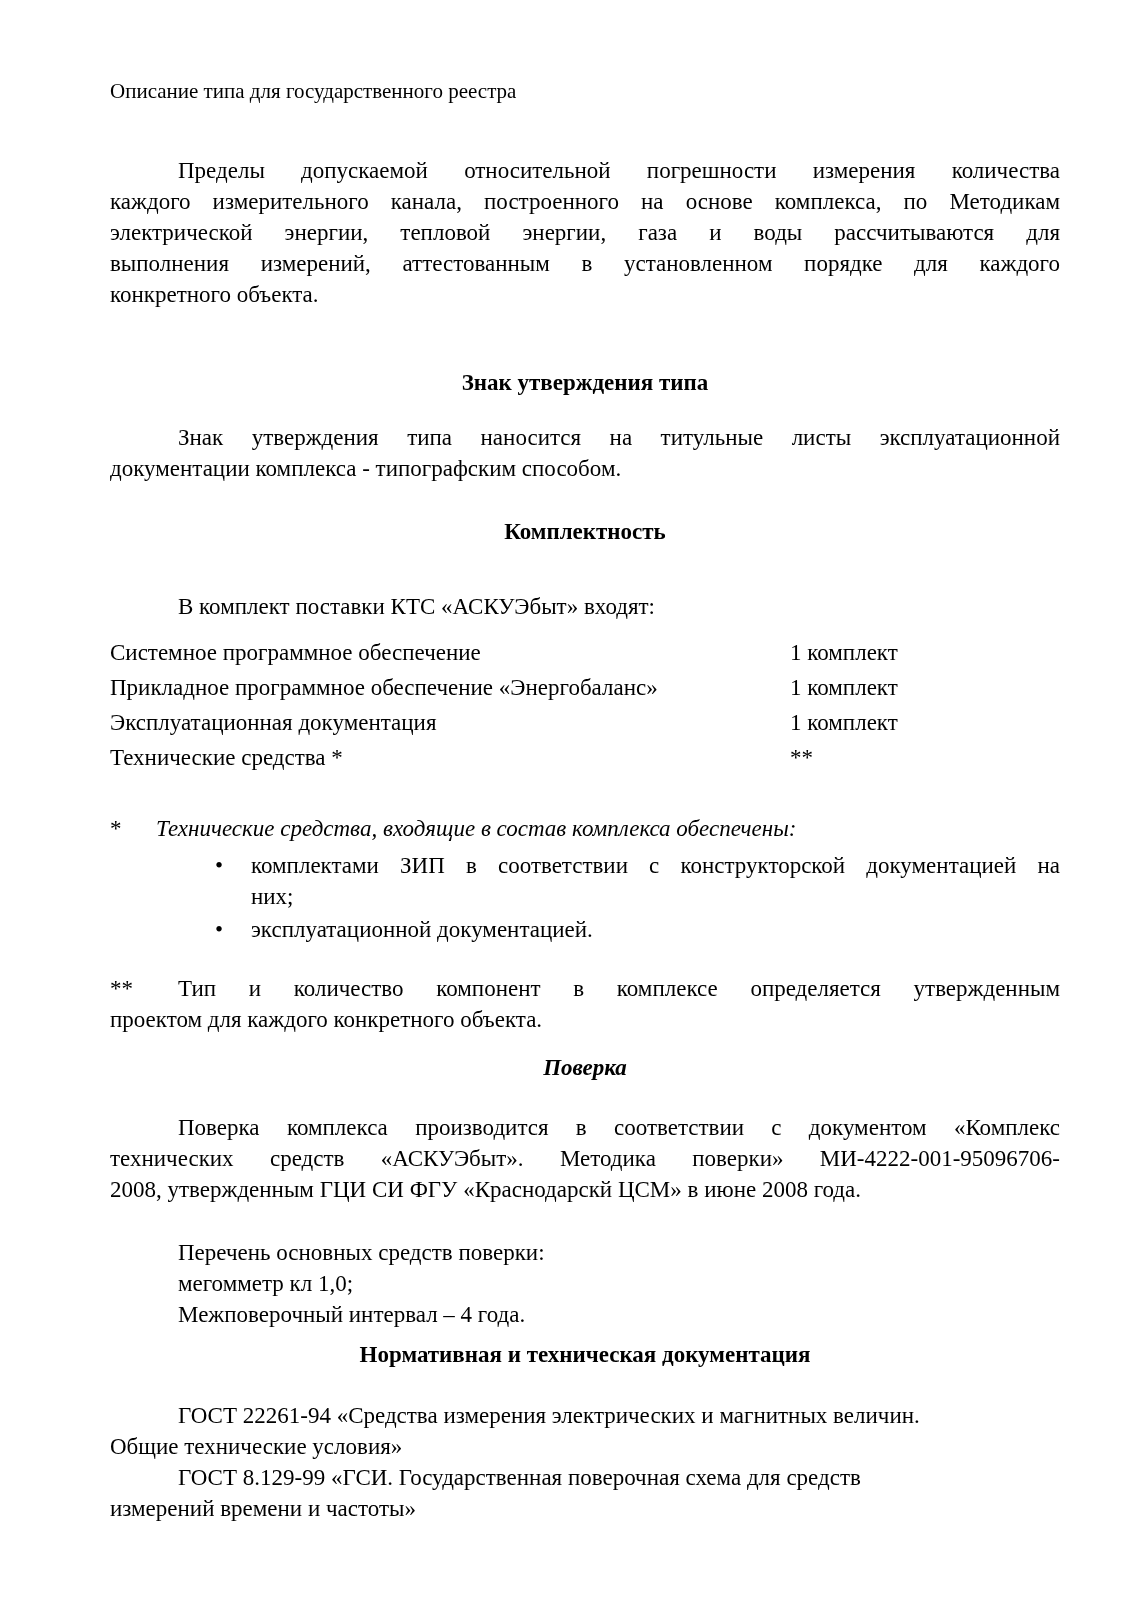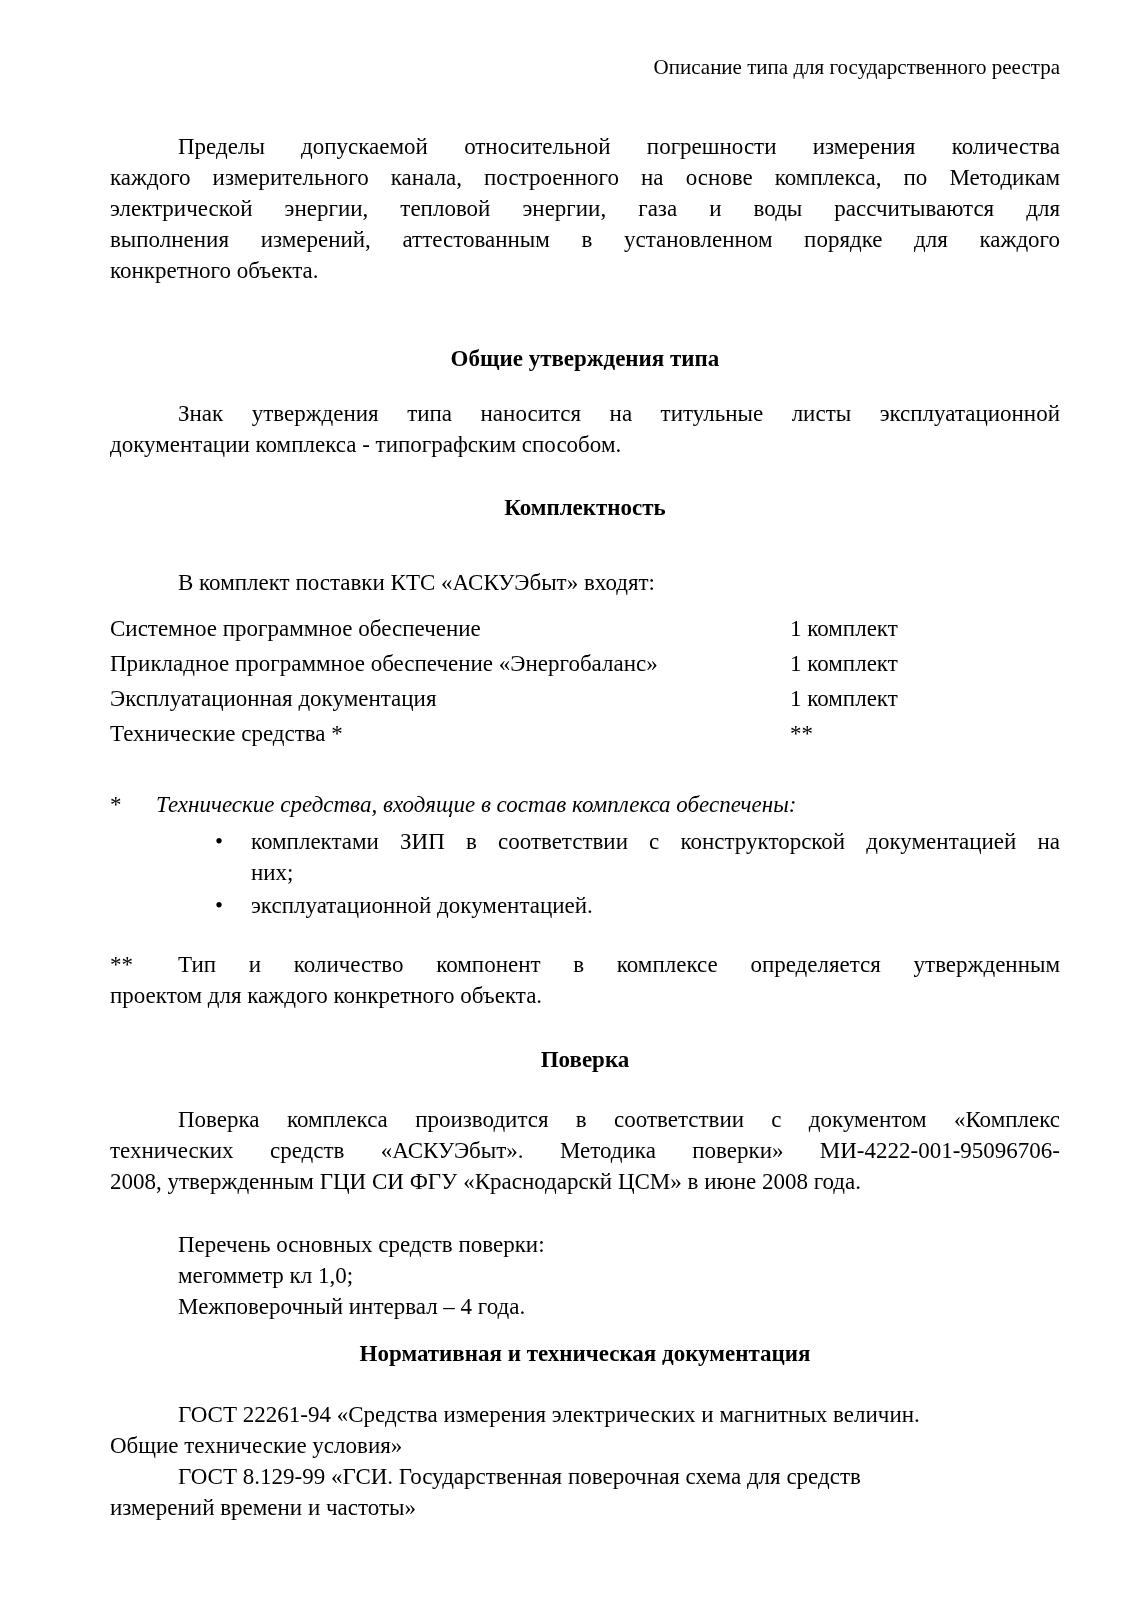--- a/index.html
+++ b/index.html
@@ -10,22 +10,22 @@
     background: #ffffff;
     color: #000000;
     font-family: "Liberation Serif", "DejaVu Serif", serif;
     font-size: 23px;
     line-height: 31px;
     overflow: hidden;
   }
   .content { padding: 0 88px 0 110px; }
 
   .doc-header {
-    margin-top: 52px;
-    text-align: right;
+    margin-top: 76px;
+    text-align: left;
     font-size: 21px;
     line-height: 31px;
   }
 
   .heading {
     font-weight: bold;
     text-align: center;
     font-size: 23px;
     line-height: 31px;
     margin: 0;
@@ -53,45 +53,45 @@
 
   .bullets { list-style: none; margin: 6px 0 0 0; padding: 0 0 0 105px; }
   .bullets li { display: flex; }
   .bullets li + li { margin-top: 2px; }
   .bullet-glyph { width: 36px; flex: 0 0 36px; }
   .bullet-text { flex: 1; }
 
   .fn2 { position: relative; margin-top: 28px; }
   .fn2 .marker { position: absolute; left: 0; top: 0; }
 
-  .h-verification { margin-top: 33px; }
+  .h-verification { margin-top: 17px; font-style: italic; }
   .para-verification { margin-top: 29px; }
   .means { margin-top: 32px; }
   .means .tline { padding-left: 68px; }
 
-  .h-normative { margin-top: 16px; }
+  .h-normative { margin-top: 9px; }
   .refs { margin-top: 30px; }
 </style>
 </head>
 <body>
 
 <div class="page">
   <div class="content">
 
     <div class="doc-header">Описание типа для государственного реестра</div>
 
     <div class="para1">
       <div class="jline ind68">Пределы допускаемой относительной погрешности измерения количества</div>
       <div class="jline">каждого измерительного канала, построенного на основе комплекса, по Методикам</div>
       <div class="jline">электрической энергии, тепловой энергии, газа и воды рассчитываются для</div>
       <div class="jline">выполнения измерений, аттестованным в установленном порядке для каждого</div>
       <div class="tline">конкретного объекта.</div>
     </div>
 
-    <div class="heading h-type-approval">Общие утверждения типа</div>
+    <div class="heading h-type-approval">Знак утверждения типа</div>
 
     <div class="para-type-approval">
       <div class="jline ind68">Знак утверждения типа наносится на титульные листы эксплуатационной</div>
       <div class="tline">документации комплекса - типографским способом.</div>
     </div>
 
     <div class="heading h-completeness">Комплектность</div>
 
     <div class="compl-intro tline ind68">В комплект поставки КТС «АСКУЭбыт» входят:</div>
 

